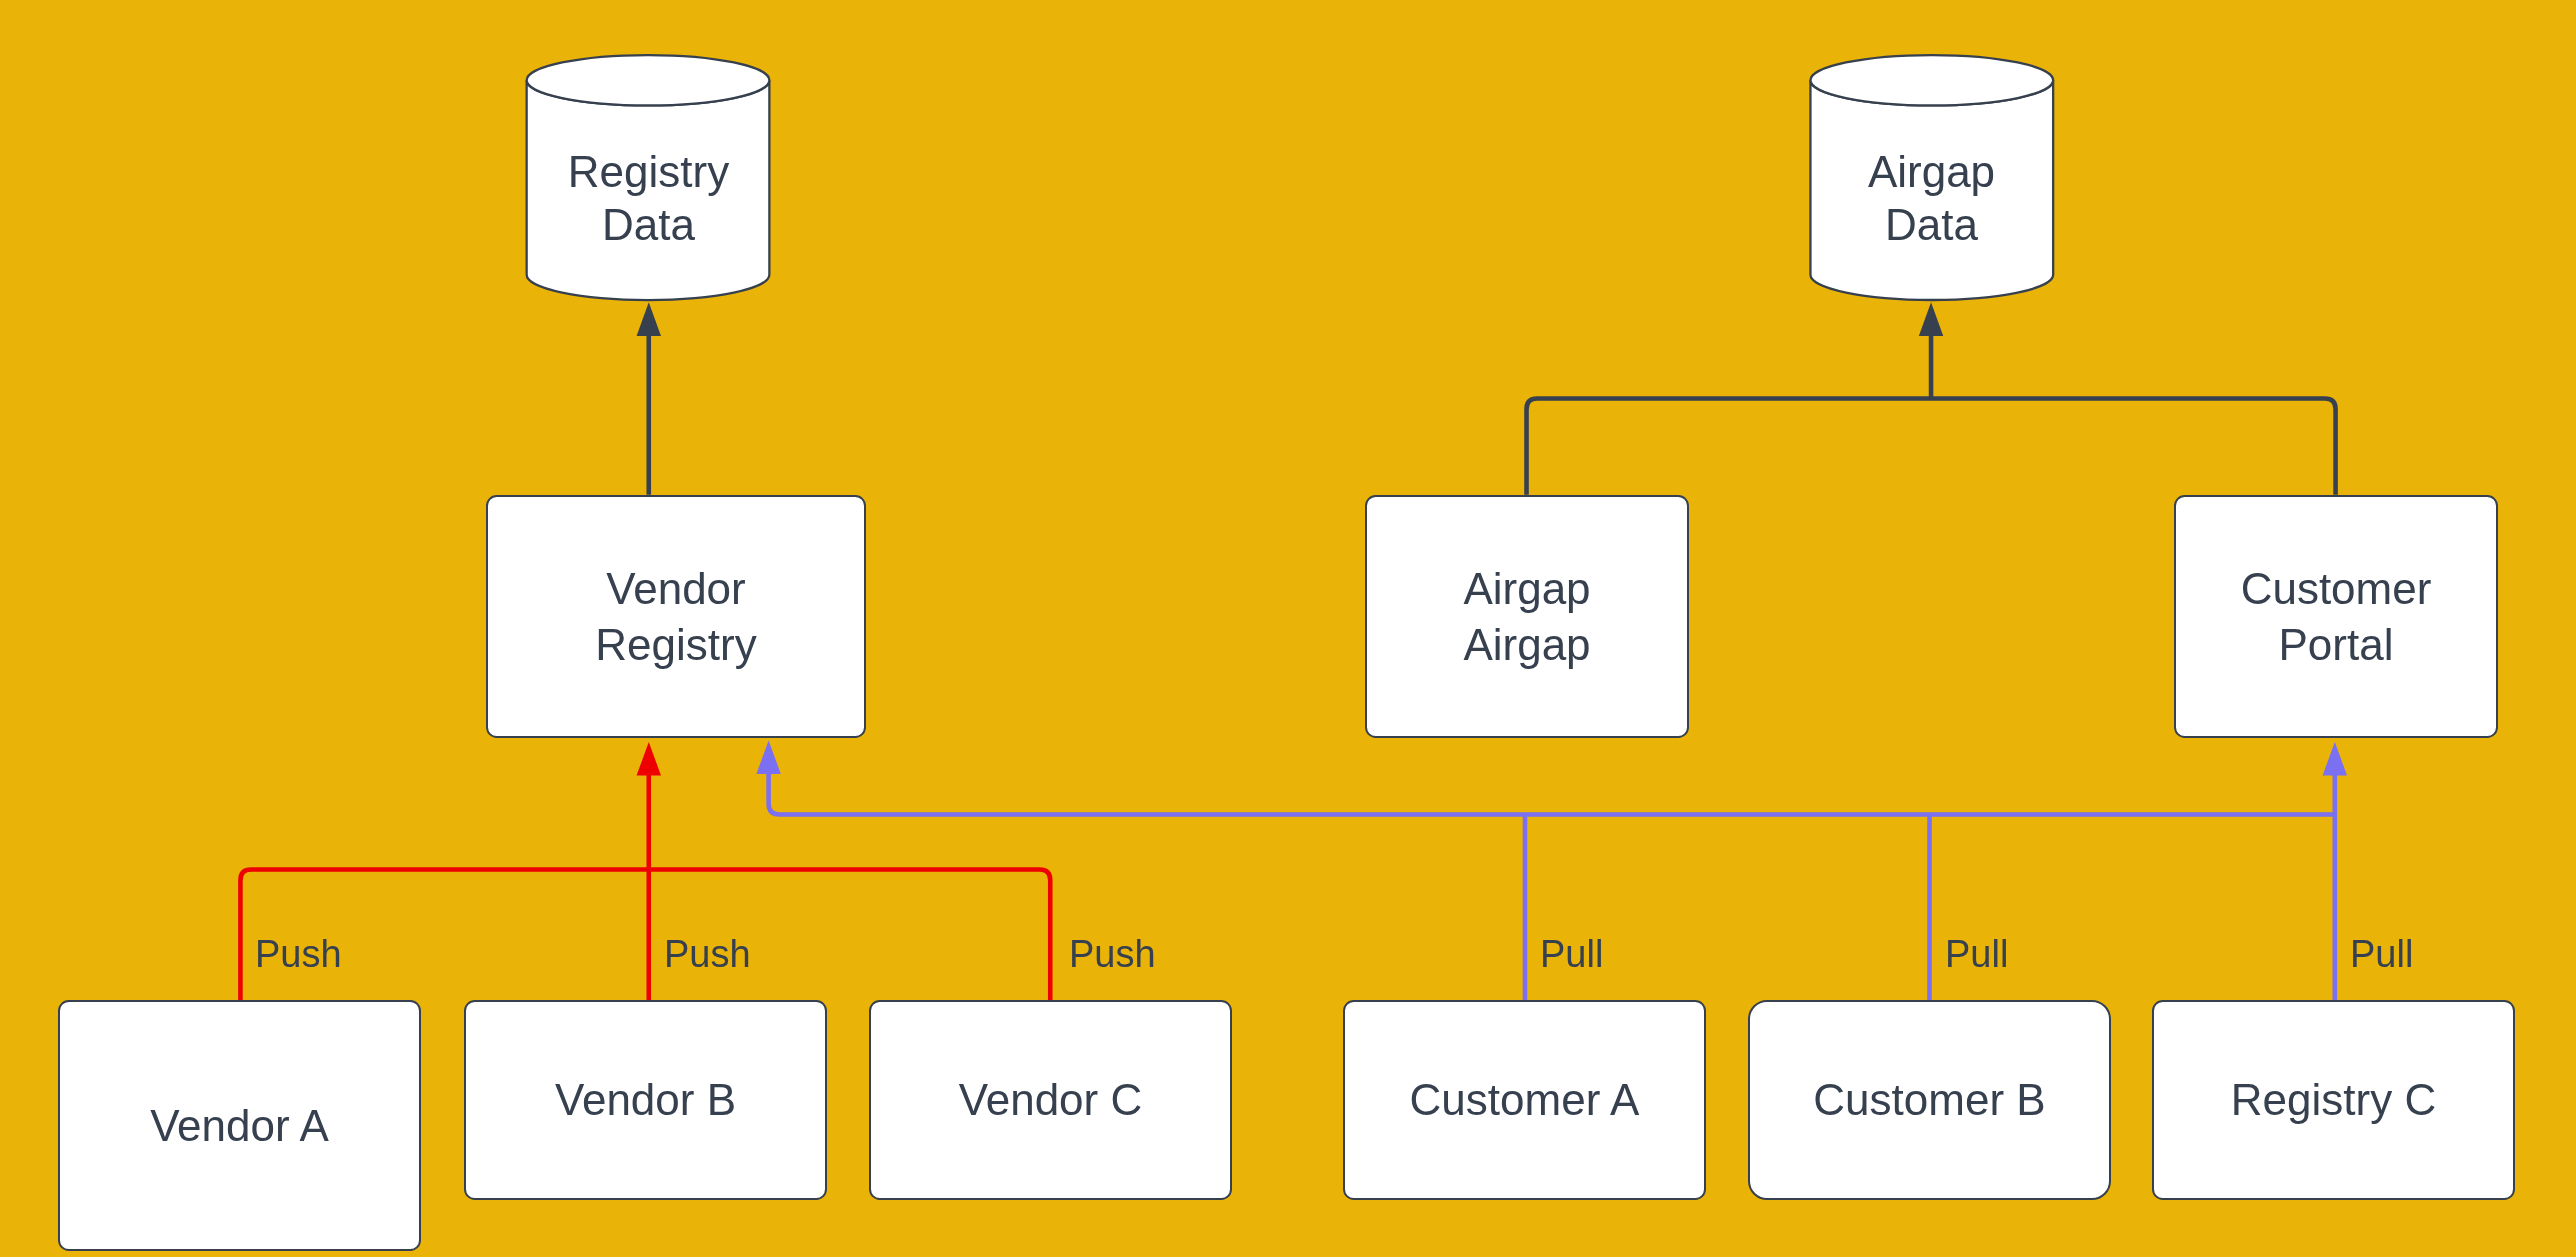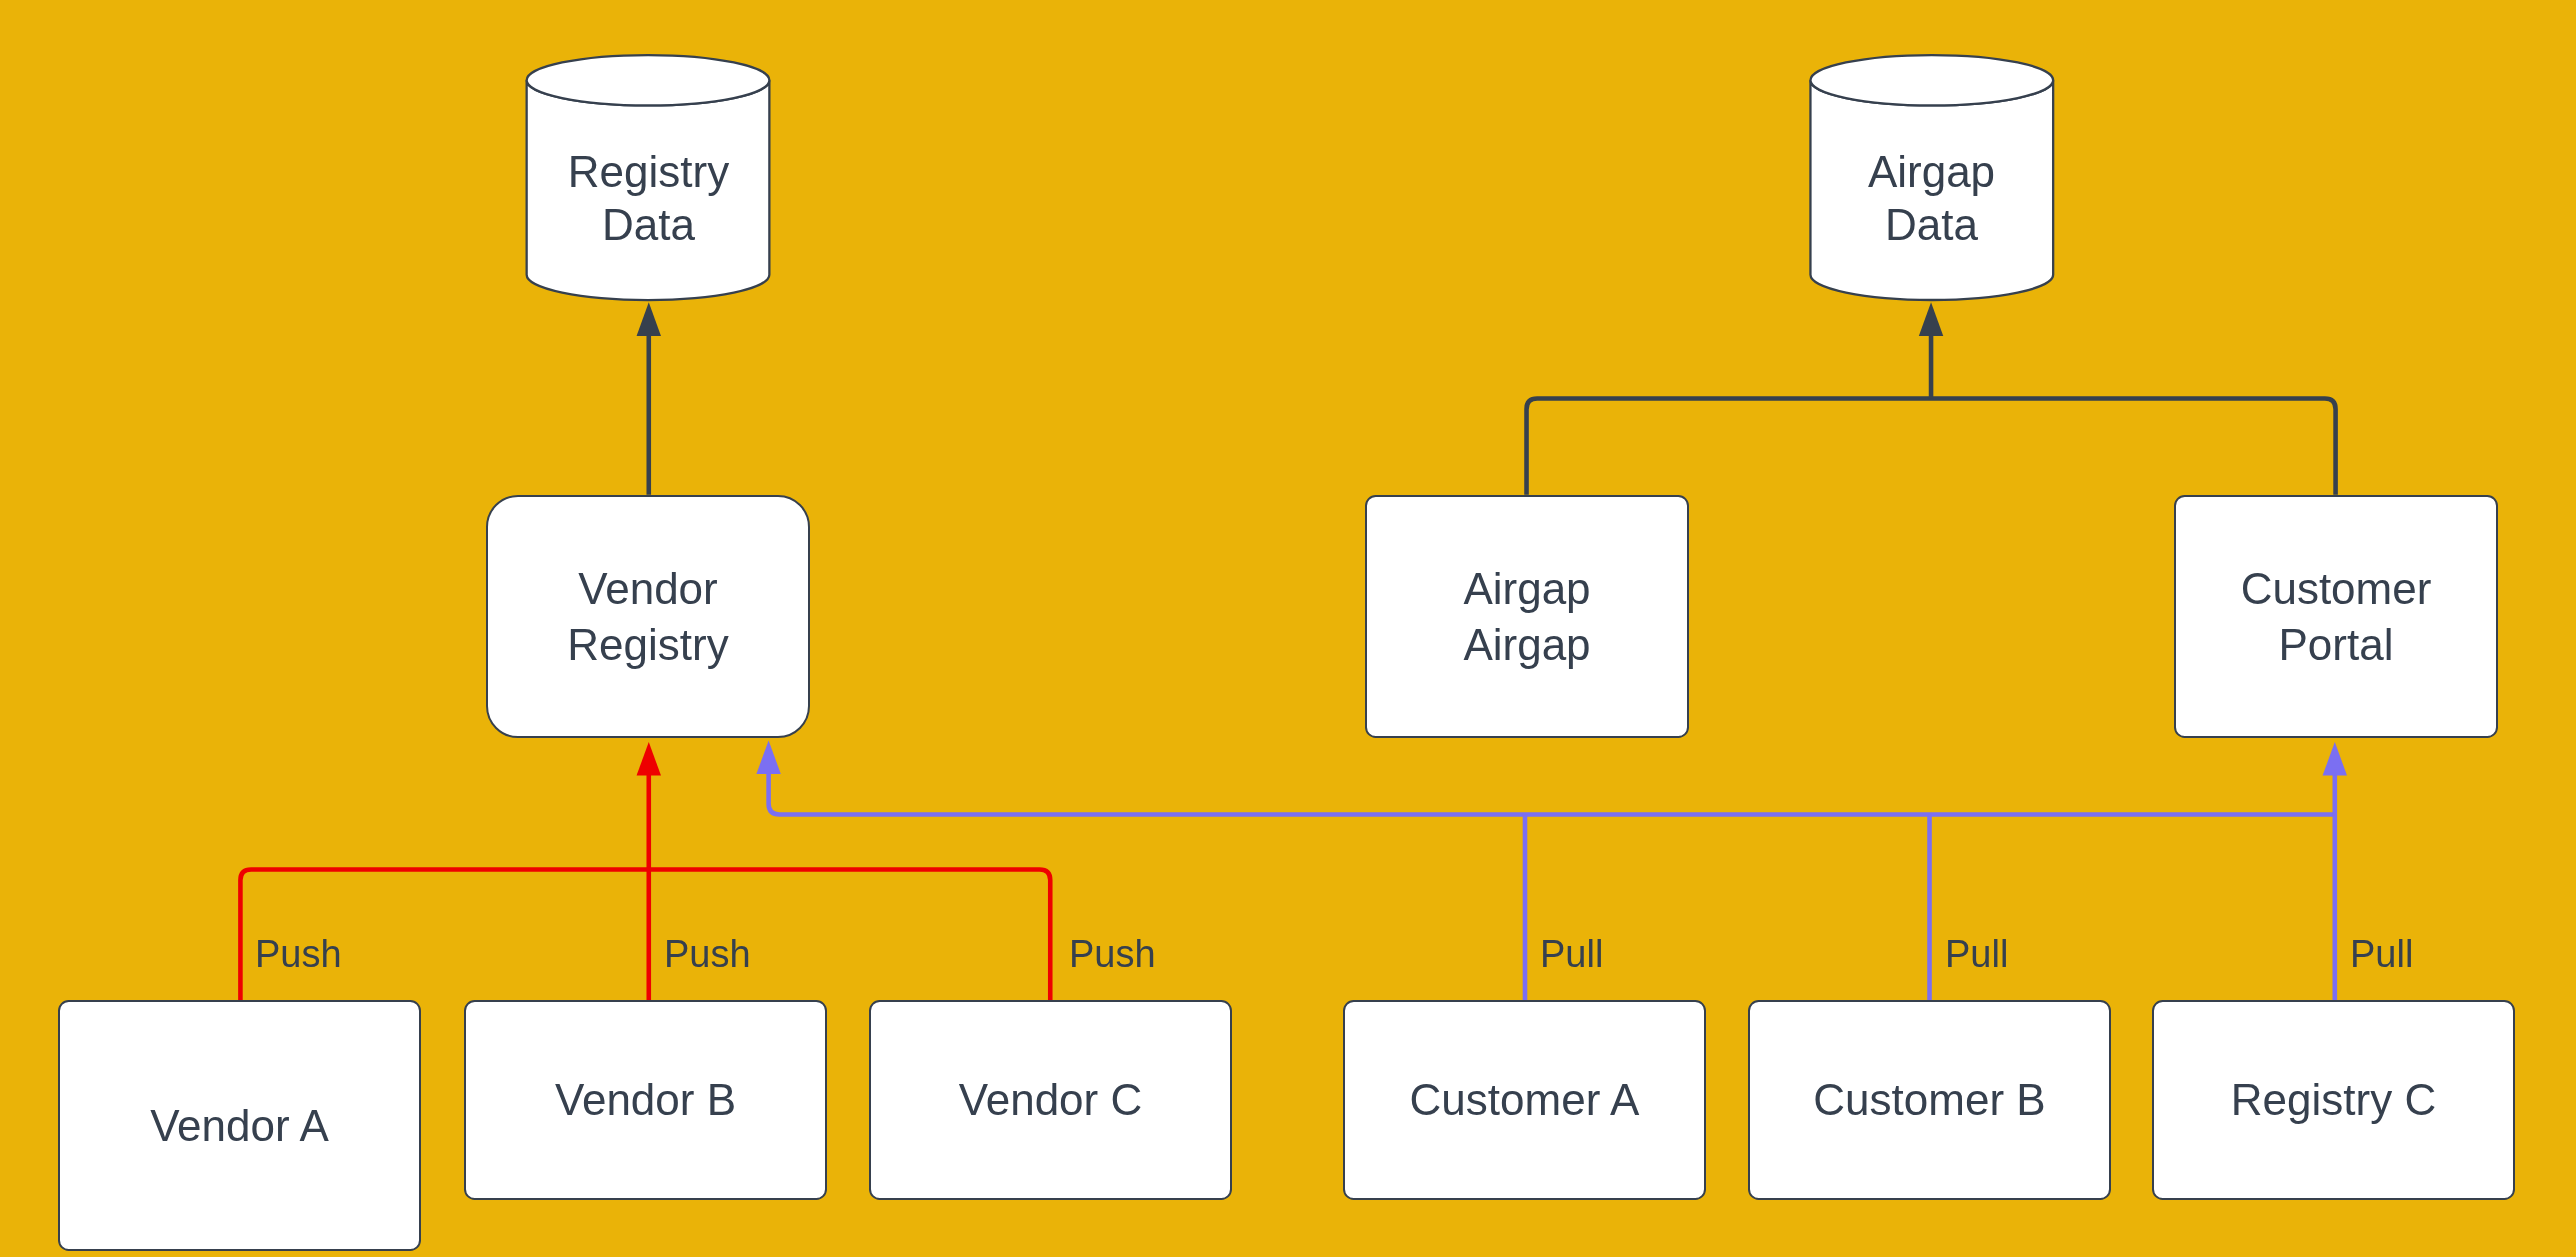--- a/index.html
+++ b/index.html
@@ -99,21 +99,21 @@
 
   <div class="cyl-label" style="left:527px; top:141px; width:243px; height:114px;">
     <span>Registry</span>
     <span>Data</span>
   </div>
   <div class="cyl-label" style="left:1810px; top:141px; width:243px; height:114px;">
     <span>Airgap</span>
     <span>Data</span>
   </div>
 
-  <div class="node" style="left:486px; top:495px; width:324px; height:243px;border-radius:32px;">
+  <div class="node" style="left:486px; top:495px; width:380px; height:243px;">
     <span>Vendor</span>
     <span>Registry</span>
   </div>
   <div class="node" style="left:1365px; top:495px; width:324px; height:243px;">
     <span>Airgap</span>
     <span>Airgap</span>
   </div>
   <div class="node" style="left:2174px; top:495px; width:324px; height:243px;">
     <span>Customer</span>
     <span>Portal</span>
@@ -124,21 +124,21 @@
   </div>
   <div class="node" style="left:464px; top:1000px; width:363px; height:200px;">
     <span>Vendor B</span>
   </div>
   <div class="node" style="left:869px; top:1000px; width:363px; height:200px;">
     <span>Vendor C</span>
   </div>
   <div class="node" style="left:1343px; top:1000px; width:363px; height:200px;text-align:center;">
     <span>Customer A</span>
   </div>
-  <div class="node" style="left:1748px; top:1000px; width:363px; height:200px;">
+  <div class="node" style="left:1748px; top:1000px; width:363px; height:200px;border-radius:19px;">
     <span>Customer B</span>
   </div>
   <div class="node" style="left:2152px; top:1000px; width:363px; height:200px;">
     <span>Registry C</span>
   </div>
 
   <div class="edge-label" style="left:255px; top:931px;">Push</div>
   <div class="edge-label" style="left:664px; top:931px;">Push</div>
   <div class="edge-label" style="left:1069px; top:931px;">Push</div>
   <div class="edge-label" style="left:1540px; top:931px;">Pull</div>

